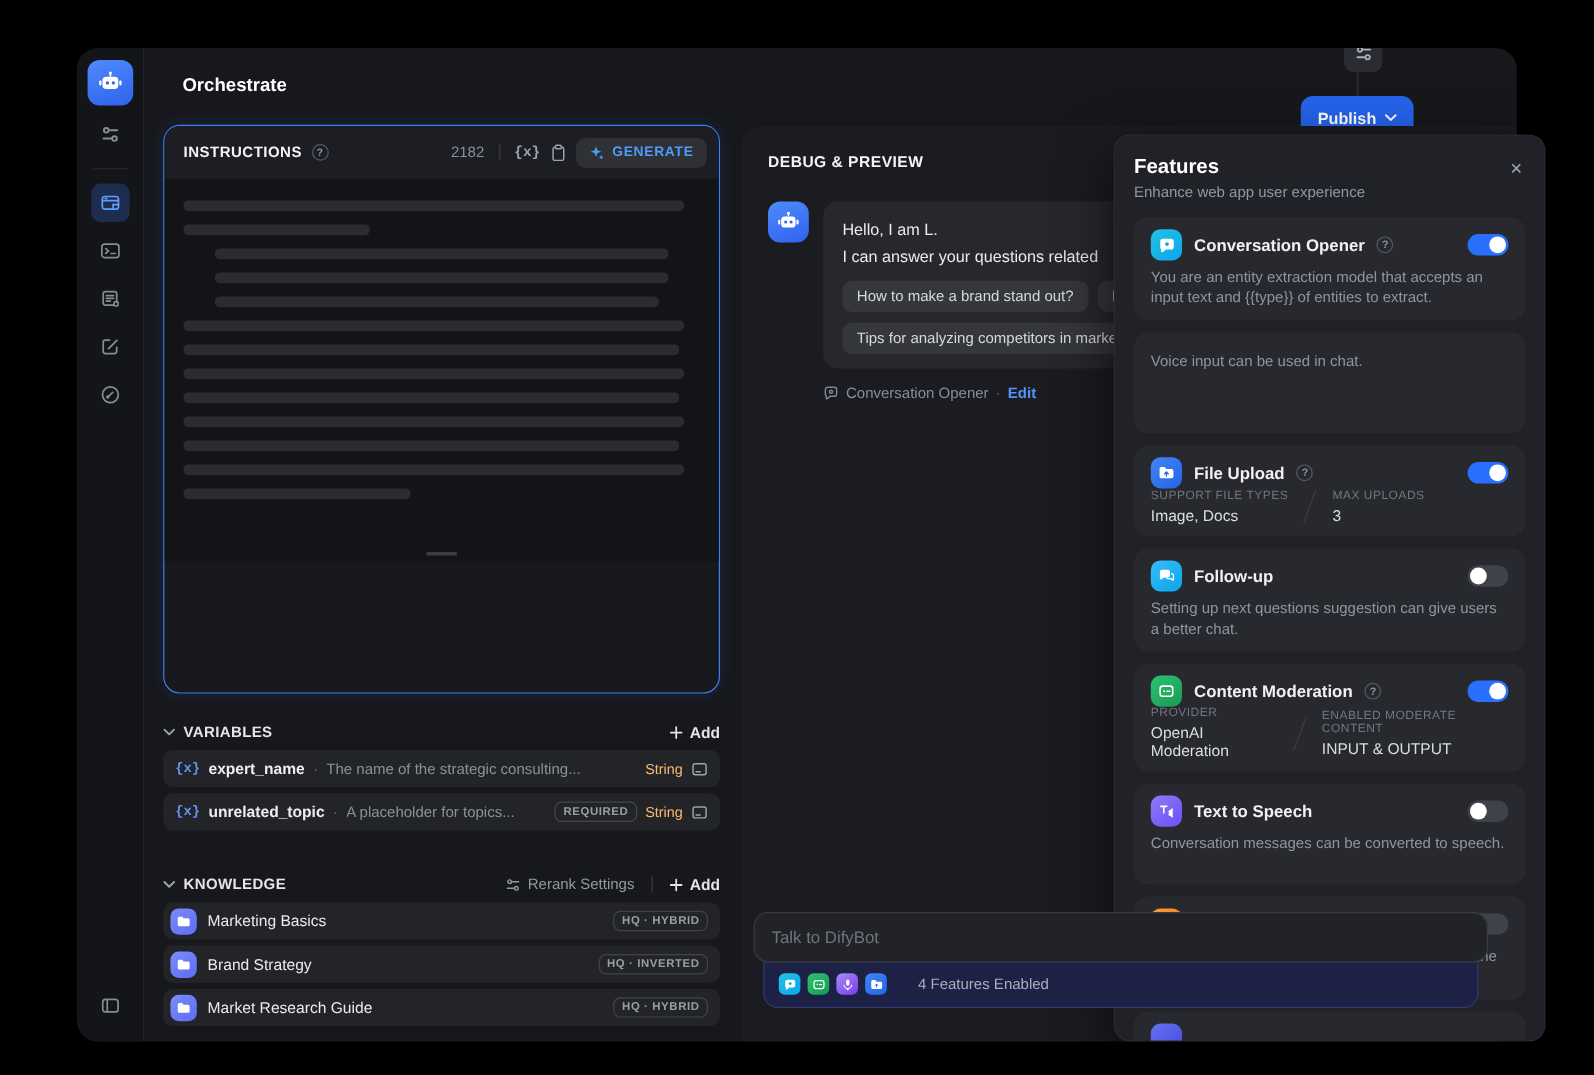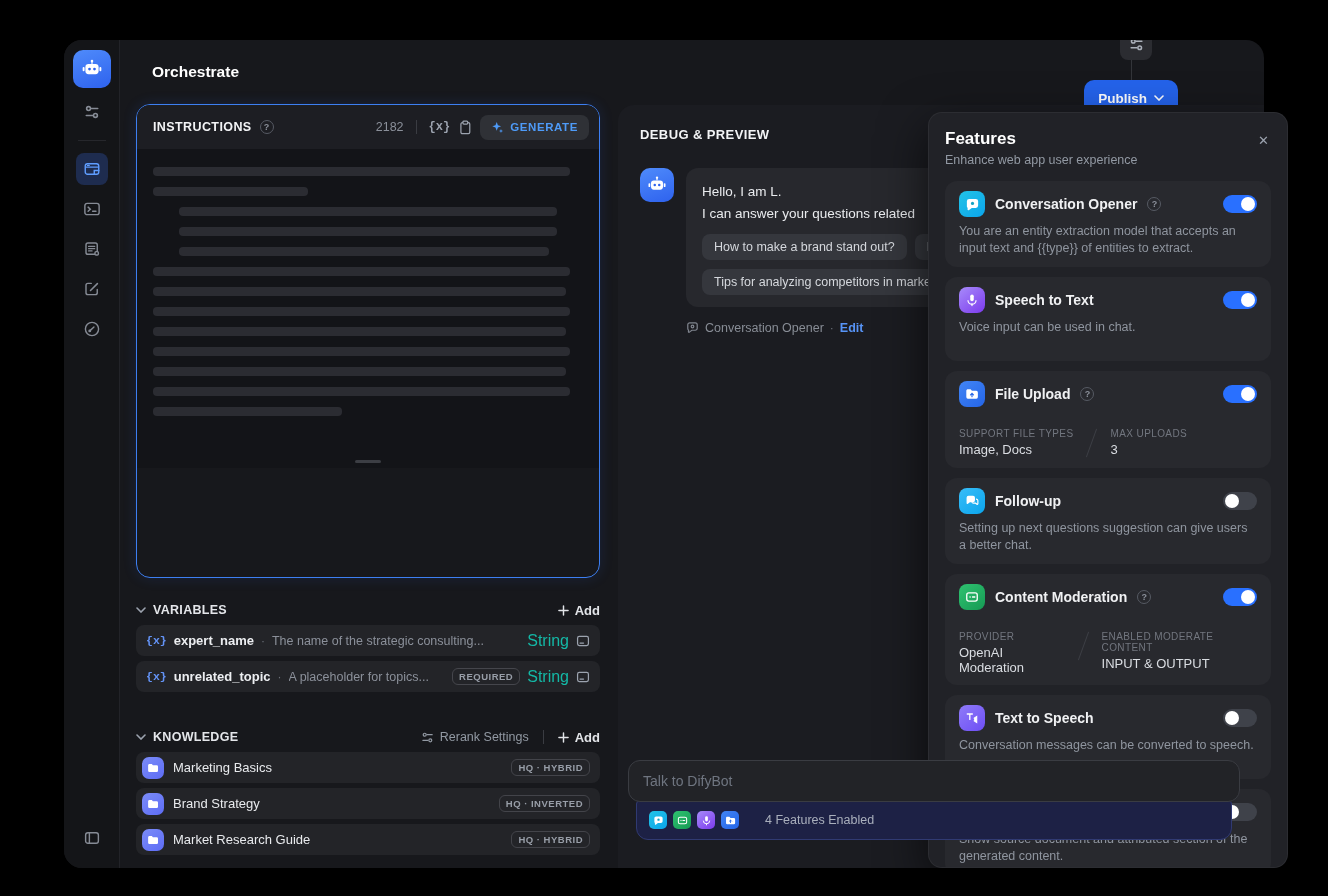--- a/index.html
+++ b/index.html
@@ -68,21 +68,21 @@
   .ghost-btn { display:flex; align-items:center; gap:6px; color:#e2e4e8; font-size:13px; font-weight:600; cursor:pointer; background:none; border:none; }
   .rerank-btn { display:flex; align-items:center; gap:6px; color:#9299a3; font-size:12.5px; cursor:pointer; background:none; border:none; }
 
   .vrow { height:31px; background:#232428; border-radius:8px; display:flex; align-items:center; gap:7px; padding:0 10px; margin-bottom:5px; cursor:pointer; }
   .vtok { color:#6494f8; font-family:"Liberation Mono",monospace; font-size:11.5px; font-weight:700; }
   .vname { color:#eceef1; font-size:13px; font-weight:600; }
   .dot { color:#6b7079; font-size:12px; }
   .vdesc { color:#8b909a; font-size:12.5px; white-space:nowrap; overflow:hidden; }
   .flex1 { flex:1; }
   .req-badge { border:1px solid #45464c; border-radius:6px; color:#989ea8; font-size:9.5px; font-weight:600; letter-spacing:.5px; padding:2px 6px; flex:none; }
-  .vtype { color:#14b8a6; font-size:16px; flex:none; }
+  .vtype { color:#fdba74; font-size:12px; flex:none; }
   .input-ic { color:#9ca3af; display:flex; flex:none; }
 
   .krow { height:31px; background:#232428; border-radius:8px; display:flex; align-items:center; gap:9px; padding:0 10px 0 6px; margin-bottom:5px; cursor:pointer; }
   .folder-ic { width:22px; height:22px; border-radius:7px; background:linear-gradient(140deg,#7b8cf8,#5d6cf5); display:flex; align-items:center; justify-content:center; }
   .kname { color:#e8eaed; font-size:13px; }
   .kbadge { margin-left:auto; border:1px solid #43444a; border-radius:6px; color:#989ea8; font-size:9.5px; font-weight:600; letter-spacing:.5px; padding:2px 6px; }
 
   .vision { margin-top:24px; height:44px; background:#404040; border-radius:10px; display:flex; align-items:center; gap:9px; padding:0 10px 0 12px; }
   .eye-ic { width:24px; height:24px; border-radius:50%; background:linear-gradient(140deg,#7c8cf8,#5a64f0); display:flex; align-items:center; justify-content:center; }
   .vis-label { color:#f0f1f3; font-size:13px; font-weight:600; }
@@ -124,21 +124,21 @@
   .card.first { margin-top:12px; }
   .card.min { min-height:84px; }
   .card-head { display:flex; align-items:center; gap:10px; height:26px; }
   .f-ic { width:26px; height:26px; border-radius:8px; display:flex; align-items:center; justify-content:center; flex:none; }
   .card-name { color:#f0f1f3; font-size:14px; font-weight:600; }
   .toggle { width:34px; height:18px; border-radius:9px; background:#3f424a; position:relative; margin-left:auto; cursor:pointer; flex:none; }
   .toggle::after { content:""; position:absolute; width:14px; height:14px; border-radius:50%; background:#fff; top:2px; left:2px; }
   .toggle.on { background:#2970ff; }
   .toggle.on::after { left:18px; }
   .card-desc { margin-top:6px; color:#8f959f; font-size:12.5px; line-height:17px; }
-  .meta-row { display:flex; align-items:flex-start; margin-top:21px; }
+  .meta-row { display:flex; align-items:center; margin-top:0; }
   .meta-col .m-label { color:#72767f; font-size:10px; letter-spacing:.4px; }
   .meta-col .m-value { margin-top:3px; color:#dadde2; font-size:13px; }
   .slash { width:1px; height:30px; background:#3d3f45; transform:rotate(20deg); margin:0 18px; flex:none; }
 
   .ic-teal { background:linear-gradient(140deg,#22c3e6,#0ba5ec); }
   .ic-purple { background:linear-gradient(140deg,#a78bfa,#7c3aed); }
   .ic-blue { background:linear-gradient(140deg,#4285f5,#2465e8); }
   .ic-green { background:linear-gradient(140deg,#2fc270,#169a54); }
   .ic-sky { background:linear-gradient(140deg,#38bdf8,#0ba5ec); }
   .ic-violet { background:linear-gradient(140deg,#8f7bf8,#6d4ef5); }
@@ -526,31 +526,20 @@
             </svg>
         </span>
         <span class="card-name">Conversation Opener</span>
         <span class="q"></span>
         <span class="toggle on"></span>
       </div>
       <div class="card-desc">You are an entity extraction model that accepts an input text and {{type}} of entities to extract.</div>
     </div>
 
     <div class="card min">
-      <div class="card-head">
-        <span class="f-ic ic-purple">
-          <svg width="14" height="14" viewBox="0 0 16 16">
-              <rect x="6" y="1.8" width="4" height="7.6" rx="2" fill="#fff"></rect>
-              <path d="M3.4 8.2a4.6 4.6 0 0 0 9.2 0" stroke="#fff" stroke-width="1.4" fill="none"></path>
-              <path d="M8 12.8v1.6" stroke="#fff" stroke-width="1.4" stroke-linecap="round"></path>
-            </svg>
-        </span>
-        <span class="card-name">Speech to Text</span>
-        <span class="toggle on"></span>
-      </div>
       <div class="card-desc">Voice input can be used in chat.</div>
     </div>
 
     <div class="card">
       <div class="card-head">
         <span class="f-ic ic-blue">
           <svg width="14" height="14" viewBox="0 0 16 16">
               <path d="M1.5 4.3c0-1 .8-1.8 1.8-1.8h3.1l1.5 1.9h5a1.8 1.8 0 0 1 1.8 1.8v5.3a1.8 1.8 0 0 1-1.8 1.8H3.3a1.8 1.8 0 0 1-1.8-1.8V4.3z" fill="#fff"></path>
               <path d="M8 11V7.4M6.3 9l1.7-1.7L9.7 9" stroke="#2465e8" stroke-width="1.3" fill="none" stroke-linecap="round"></path>
             </svg>

